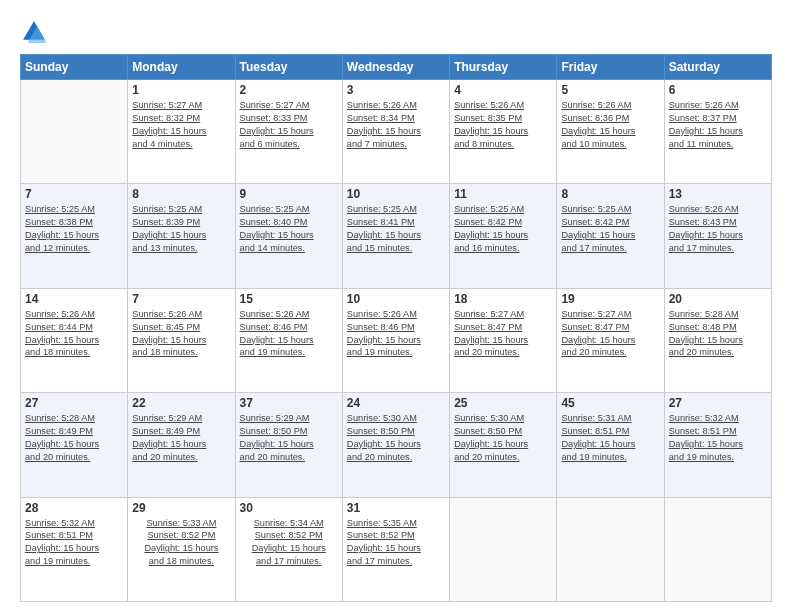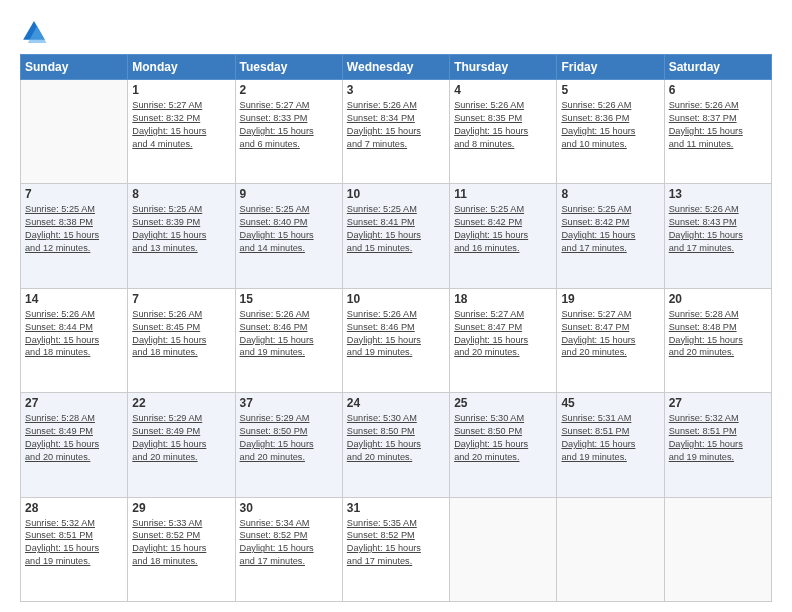--- a/index.html
+++ b/index.html
@@ -333,28 +333,28 @@
         <tr>
           <td>
             <span class="day-num">28</span>
             <div class="cell-text" style="white-space: pre-line;">Sunrise: 5:32 AM
 Sunset: 8:51 PM
 Daylight: 15 hours
 and 19 minutes.</div>
           </td>
           <td>
             <span class="day-num">29</span>
-            <div class="cell-text" style="white-space: pre-line;">Sunrise: 5:33 AM
+            <div class="cell-text" style="white-space: pre-line; text-align: center;">Sunrise: 5:33 AM
 Sunset: 8:52 PM
 Daylight: 15 hours
 and 18 minutes.</div>
           </td>
           <td>
             <span class="day-num">30</span>
-            <div class="cell-text" style="white-space: pre-line;">Sunrise: 5:34 AM
+            <div class="cell-text" style="white-space: pre-line; text-align: center;">Sunrise: 5:34 AM
 Sunset: 8:52 PM
 Daylight: 15 hours
 and 17 minutes.</div>
           </td>
           <td>
             <span class="day-num">31</span>
             <div class="cell-text" style="white-space: pre-line;">Sunrise: 5:35 AM
 Sunset: 8:52 PM
 Daylight: 15 hours
 and 17 minutes.</div>

